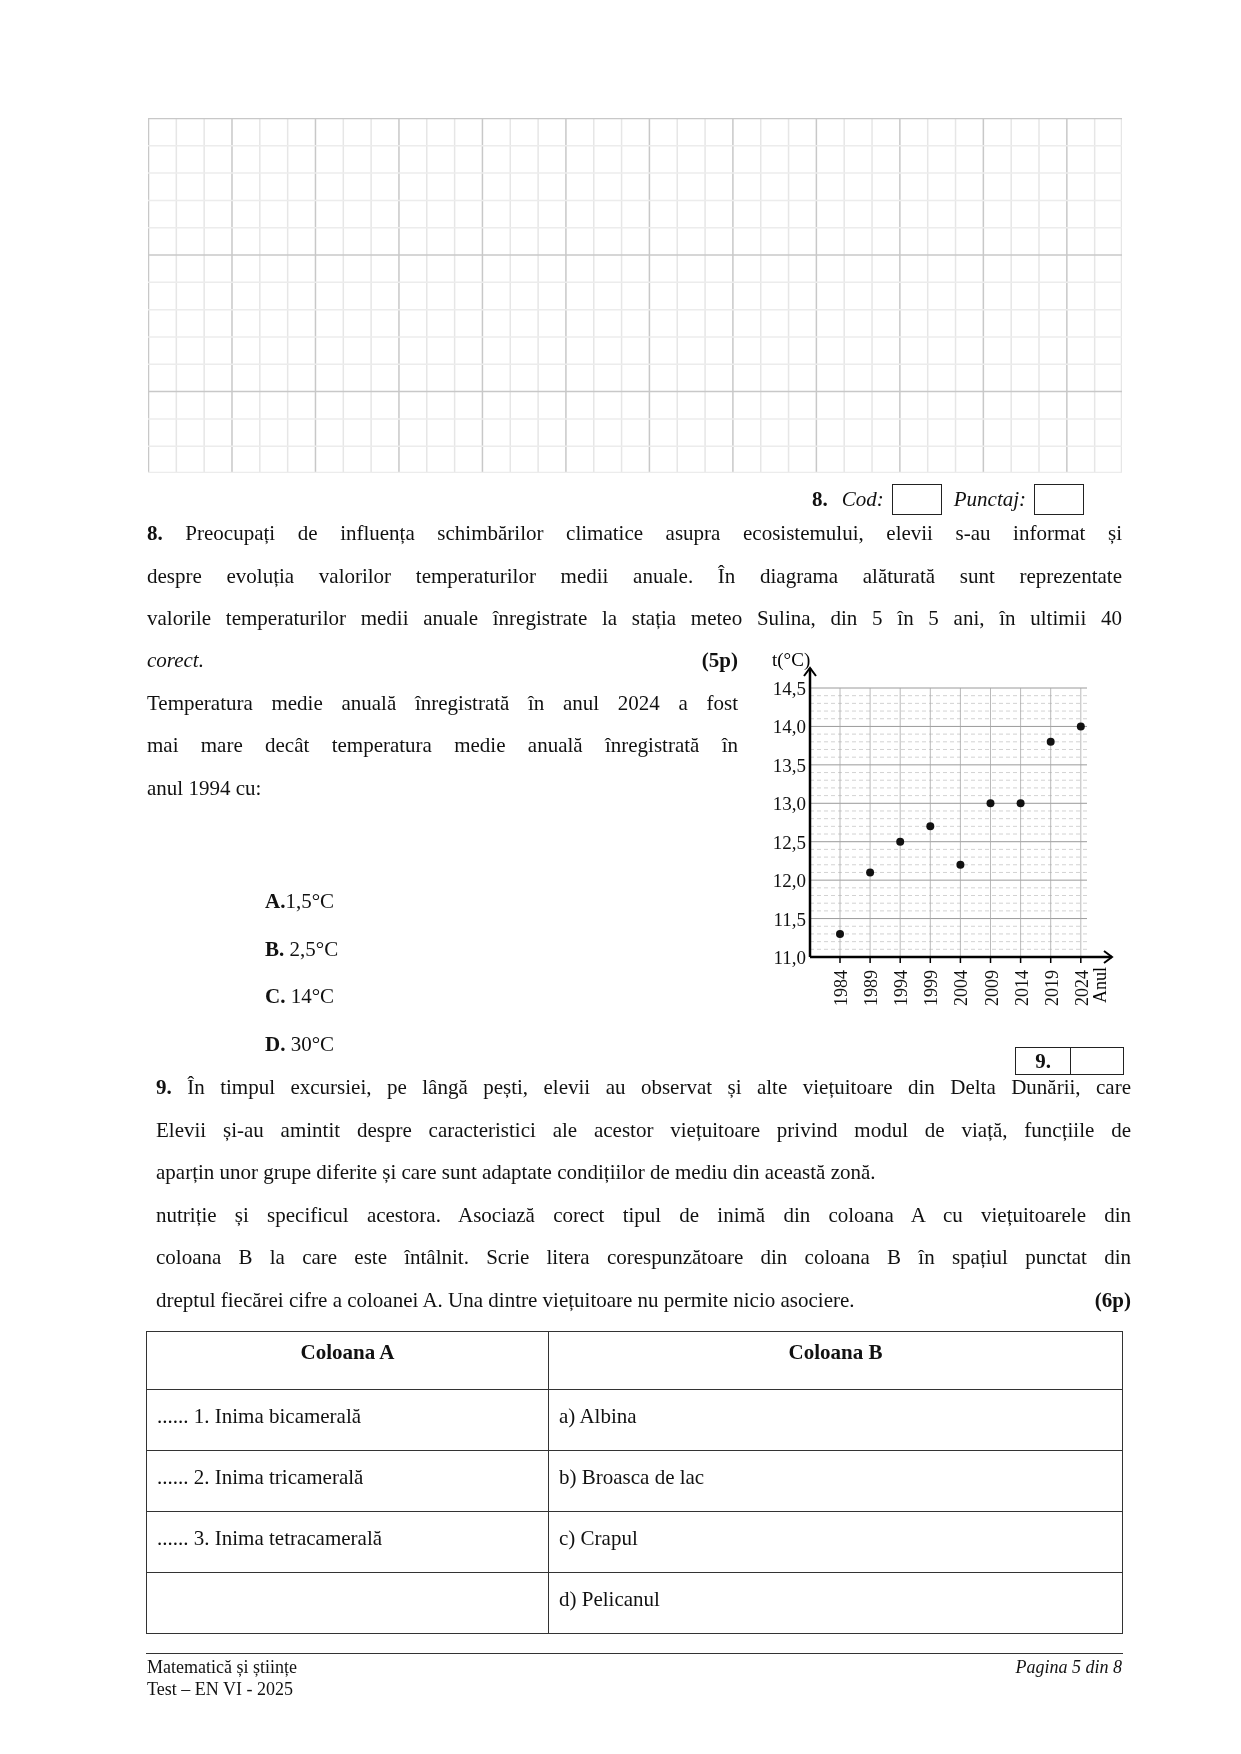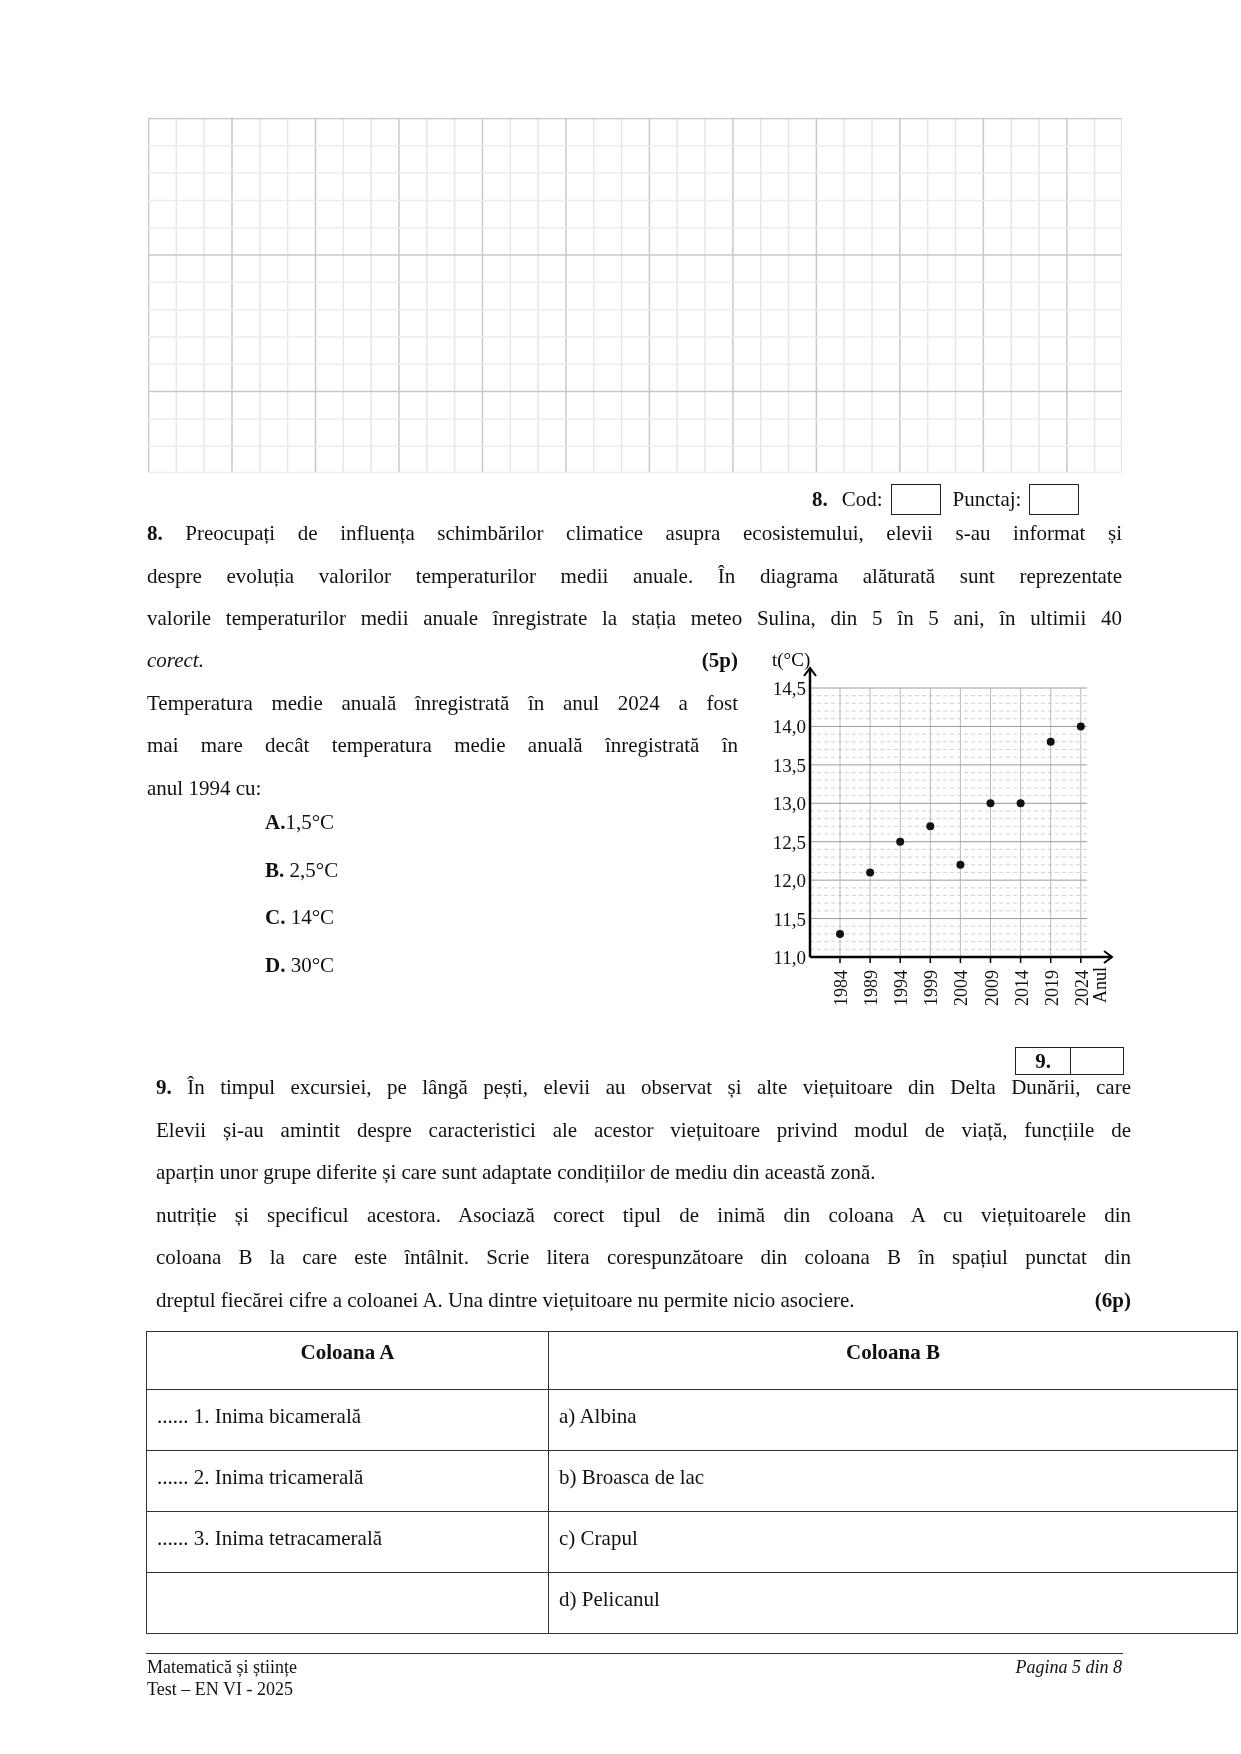--- a/index.html
+++ b/index.html
@@ -4,34 +4,34 @@
 <style>
   html, body { margin: 0; padding: 0; background: #ffffff; }
   body { width: 1241px; height: 1754px; position: relative; overflow: hidden;
          font-family: "Liberation Serif", "DejaVu Serif", serif; color: #111; }
   .abs { position: absolute; }
   
   #answer-grid { left: 148px; top: 118px; width: 974px; height: 355px; }
   
   .scorebar { font-size: 21px; display: flex; align-items: center; }
   .scorebar .num { font-weight: bold; margin-right: 14px; }
-  .scorebar .lbl { margin-right: 8px; }
+  .scorebar .lbl { font-style: italic; margin-right: 8px; }
   .box { width: 50px; height: 31px; border: 1.5px solid #222; box-sizing: border-box; margin-right: 12px; }
   .box.last { margin-right: 0; }
   .para { font-size: 21px; line-height: 42.5px; text-align: justify; text-align-last: justify; }
   .para.last { text-align-last: left; align-items: center; }
   .para b { font-weight: bold; }
   .it { font-style: italic; }
   .row { display: flex; justify-content: space-between; }
   .opt { font-size: 21px; line-height: 47.5px; }
   .opt b { font-weight: bold; }
   #q9-box { left: 1015px; top: 1047px; display: flex; border: 1.5px solid #222; height: 28px; box-sizing: border-box; }
   #q9-box .c1 { width: 54px; font-weight: bold; font-size: 21px; text-align: center; line-height: 26px; border-right: 1.5px solid #222; }
   #q9-box .c2 { width: 52px; }
-  table.match { position: absolute; left: 146px; top: 1331px; width: 1092px; border-collapse: collapse; font-size: 21px; }
+  table.match { position: absolute; left: 146px; top: 1331px; width: 977px; border-collapse: collapse; font-size: 21px; }
   table.match td, table.match th { border: 1.5px solid #333; padding: 0 10px; height: 58px; vertical-align: middle; text-align: left; font-weight: normal; }
   table.match th { font-weight: bold; text-align: center; height: 49px; vertical-align: top; padding-top: 8px; }
   table.match td { vertical-align: top; padding-top: 14px; height: 46px; }
   table.match col.a { width: 402px; }
   #footer-line { left: 146px; top: 1653px; width: 977px; height: 0; border-top: 1.5px solid #333; }
   .foot { font-size: 18px; line-height: 22px; }
 </style>
 </head>
 <body>
 
@@ -105,21 +105,21 @@
 <div class="abs" style="left:147px; top:639px; width:591px;">
   <div class="row para last" style="text-align-last:auto;">
     <span class="it">corect.</span>
     <b>(5p)</b>
   </div>
   <div class="para">Temperatura medie anuală înregistrată în anul 2024 a fost</div>
   <div class="para">mai mare decât temperatura medie anuală înregistrată în</div>
   <div class="para last">anul 1994 cu:</div>
 </div>
 
-<div class="abs" style="left:265px; top:799px;">
+<div class="abs" style="left:265px; top:878px;">
   <div class="opt"><b>A.</b><span>1,5°C</span></div>
   <div class="opt"><b>B.</b> <span>2,5°C</span></div>
   <div class="opt"><b>C.</b> <span>14°C</span></div>
   <div class="opt"><b>D.</b> <span>30°C</span></div>
 </div>
 
 <svg id="chart" class="abs" style="left:740px; top:640px;" width="380" height="380">
   <g id="chart-grid">
       <line x1="70" y1="309.31428571428575" x2="347" y2="309.31428571428575" stroke="#c6c6c6" stroke-width="0.8" stroke-dasharray="4,3"></line>
       <line x1="70" y1="301.6285714285715" x2="347" y2="301.6285714285715" stroke="#c6c6c6" stroke-width="0.8" stroke-dasharray="4,3"></line>

